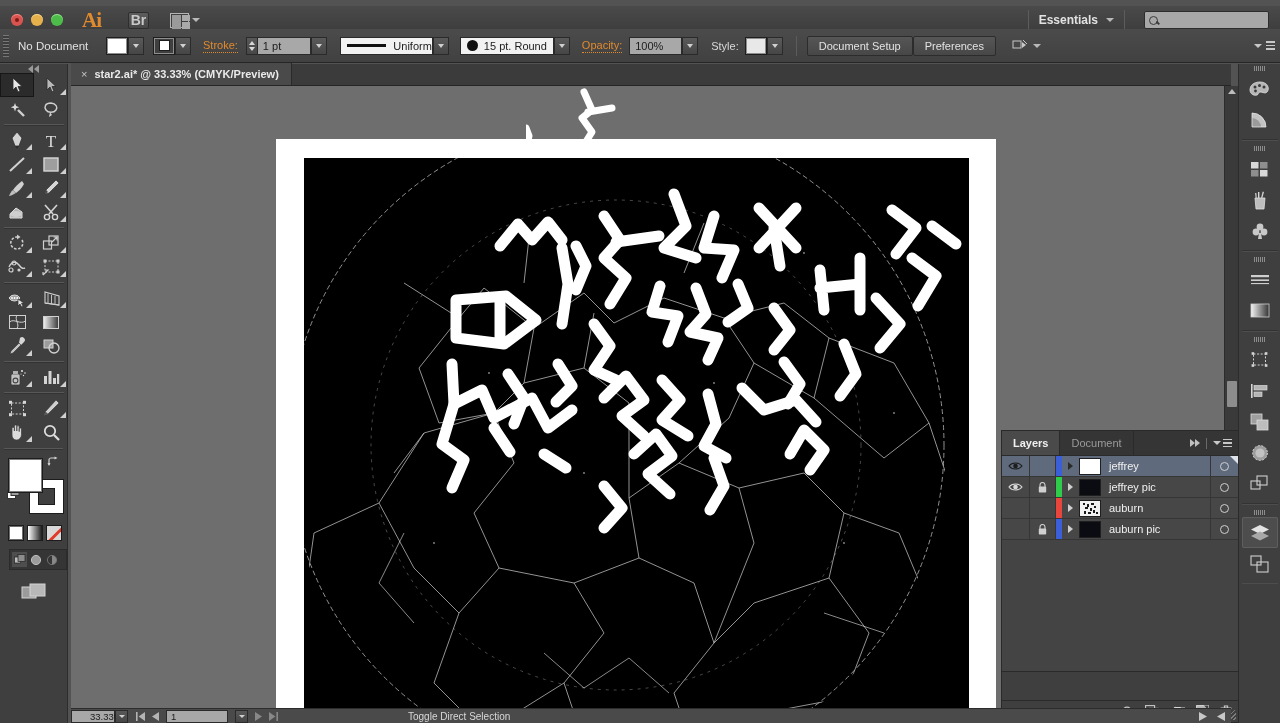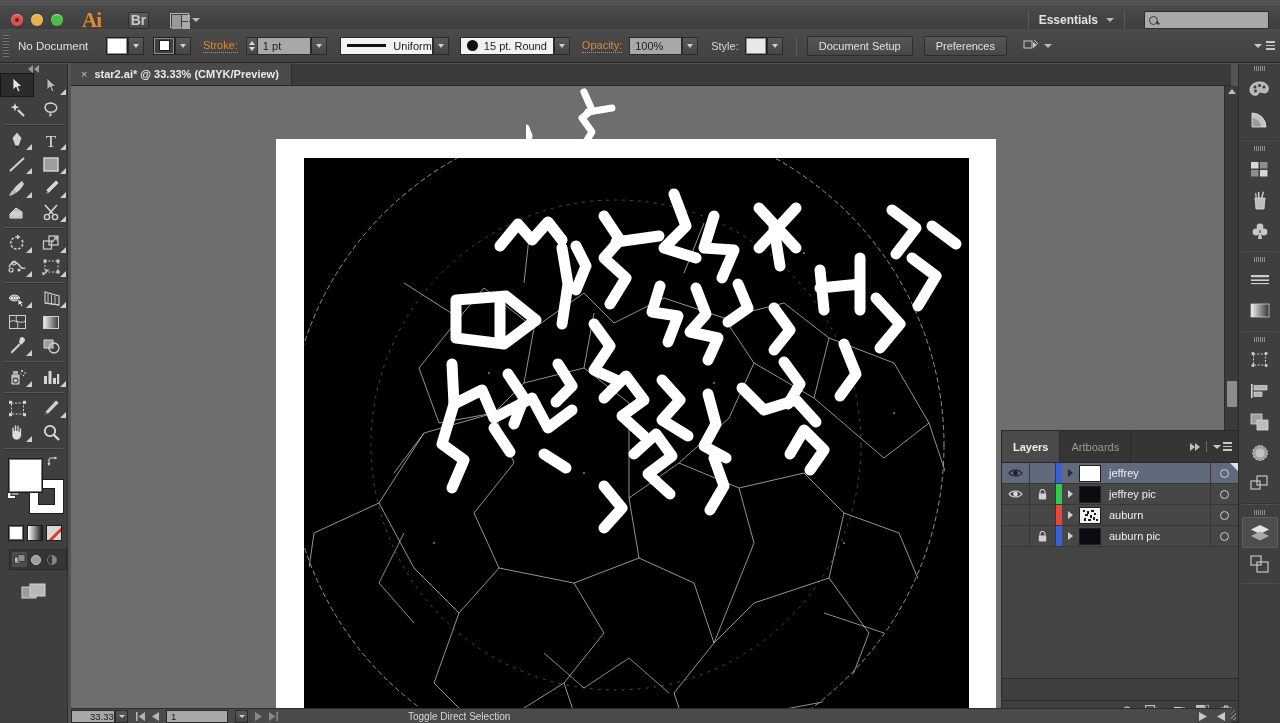--- a/index.html
+++ b/index.html
@@ -179,21 +179,21 @@
   .dgrip{ height:9px; display:flex;align-items:center;justify-content:center;}
   .dgrip i{ width:12px;height:5px; background:repeating-linear-gradient(90deg,#8d8d8d 0 1px,#3f3f3f 1px 2px);}
   .dbtn{ width:36px; height:31px; display:flex;align-items:center;justify-content:center;}
   .dbtn.on{ background:#4d4d4d; box-shadow: inset 0 0 0 1px #5e5e5e; border-radius:2px;}
 
   
   .layers{
     position:absolute; left:1001px; top:430px; width:238px; height:293px;
     background:#3f3f3f; border:1px solid #2a2a2a;
   }
-  .lp-tabs{ height:32px; display:flex; align-items:stretch; background:#353535; border-bottom:1px solid #2a2a2a;}
+  .lp-tabs{ height:25px; display:flex; align-items:stretch; background:#353535; border-bottom:1px solid #2a2a2a;}
   .lp-tab{ display:flex;align-items:center; padding:0 11px; font-size:11px; color:#9a9a9a;
            border-right:1px solid #2a2a2a;}
   .lp-tab.on{ background:#4a4a4a; color:#f0f0f0; font-weight:bold; }
   .lp-tools{ margin-left:auto; display:flex; align-items:center; gap:6px; padding-right:6px;}
   .dblarrow{ display:flex; }
   .dblarrow i{ width:0;height:0;border-top:4px solid transparent;border-bottom:4px solid transparent;border-left:5px solid #c0c0c0;}
   .menu-ico{ display:flex; align-items:center; gap:2px;}
   .menu-ico .bars{ display:flex; flex-direction:column; gap:2px;}
   .menu-ico .bars i{ width:9px;height:1.5px;background:#c8c8c8;display:block;}
   .lp-list{ background:#444; height:216px; border-bottom:1px solid #2a2a2a;}
@@ -339,21 +339,21 @@
     <div class="lbl-g" style="margin-left:13px">Style:</div>
     <div class="grp" style="margin-left:6px">
       <div class="sw" style="background:#e8e8e8"></div>
       <div class="dd">
           <div class="caret-d"></div>
         </div>
     </div>
 
     <div class="sep-v" style="margin:0 10px 0 13px"></div>
     <div class="btn-flat">Document Setup</div>
-    <div class="btn-flat" style="margin-left:11px">Preferences</div>
+    <div class="btn-flat" style="">Preferences</div>
 
     <div class="grp" style="margin-left:16px; gap:5px;">
       <svg width="16" height="14" viewBox="0 0 16 14">
         <rect x="1" y="2" width="8" height="7" fill="none" stroke="#c8c8c8"></rect>
         <path d="M10 3 l4 3 -4 3 z" fill="#c8c8c8"></path>
         <line x1="11" y1="1" x2="15" y2="5" stroke="#c8c8c8"></line>
       </svg>
       <div class="caret-d"></div>
     </div>
 
@@ -924,21 +924,21 @@
             <rect x="1" y="1" width="10" height="9" fill="none" stroke="#cfcfcf" stroke-width="1.1"></rect>
             <rect x="7" y="7" width="11" height="10" fill="none" stroke="#cfcfcf" stroke-width="1.1"></rect>
           </svg>
       </div>
     </div>
   </div>
 
   <div class="layers">
     <div class="lp-tabs">
       <div class="lp-tab on">Layers</div>
-      <div class="lp-tab">Artboards</div>
+      <div class="lp-tab">Document</div>
       <div class="lp-tools">
         <div class="dblarrow">
             <i></i>
             <i></i>
           </div>
         <div style="width:1px;height:11px;background:#6a6a6a;"></div>
         <div class="menu-ico">
           <div class="caret-d" style="border-top-color:#c8c8c8;"></div>
           <div class="bars">
               <i></i>

